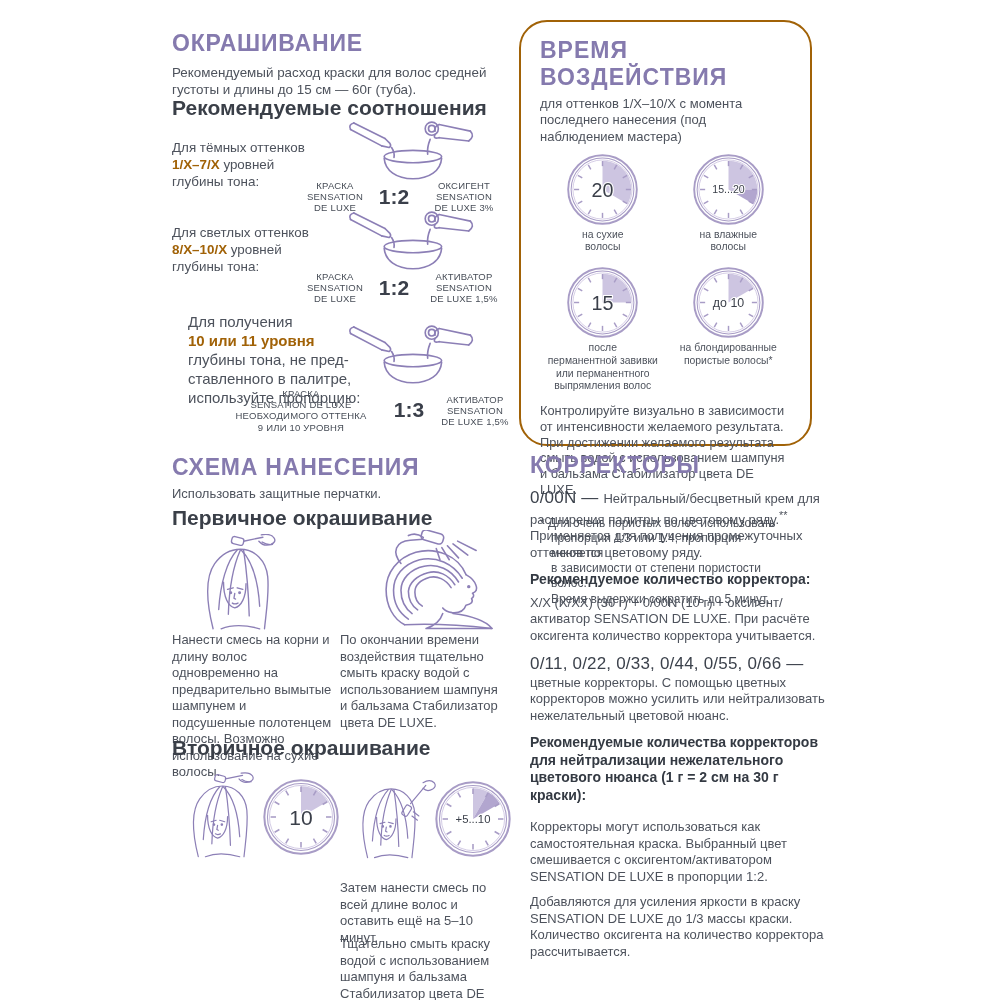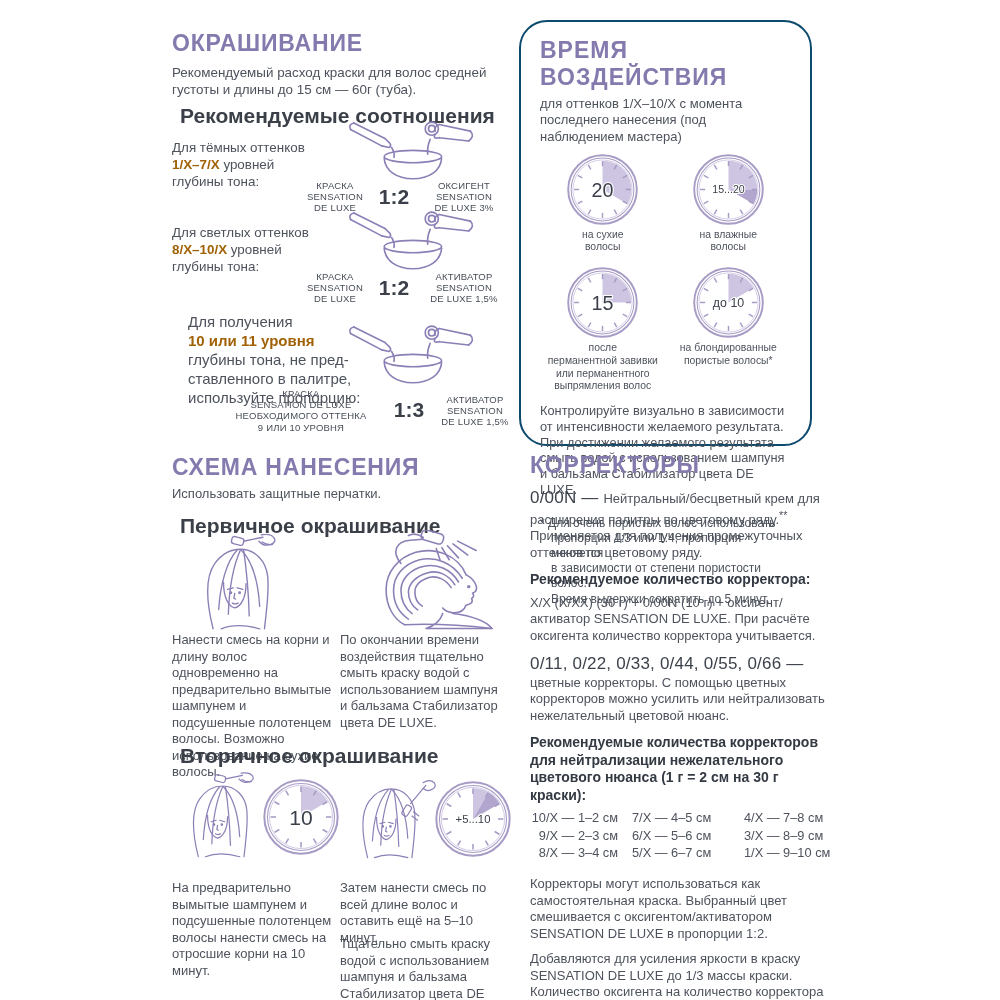--- a/index.html
+++ b/index.html
@@ -1,29 +1,29 @@
 <!DOCTYPE html>
 <html><head>
 <meta charset="utf-8">
 <style>
   html,body{margin:0;padding:0;}
   body{width:1000px;height:1000px;background:#ffffff;font-family:"Liberation Sans",sans-serif;color:#4d525c;}
   #page{position:relative;width:1000px;height:1000px;background:#fff;overflow:hidden;}
   .abs{position:absolute;}
   .pre{white-space:pre-line;}
   .h1{font-size:23px;font-weight:bold;color:#857aae;letter-spacing:.8px;margin:0;}
-  .h2{font-size:21px;font-weight:bold;color:#3a3f48;margin:8px;}
+  .h2{font-size:21px;font-weight:bold;color:#3a3f48;margin:0;}
   .body-txt{font-size:13px;line-height:1.27;color:#4d525c;}
   .bold-run{font-weight:bold;color:#a16207;}
   .lbl{font-size:9.5px;line-height:1.18;text-align:center;color:#474d57;letter-spacing:.2px;}
   .ratio-num{font-size:21px;color:#3a3f4a;font-weight:600;text-align:center;}
   .labels-row{display:flex;align-items:center;}
   .labels-row .c1,.labels-row .c3{display:flex;justify-content:center;}
   
-  #timebox{left:519px;top:20px;width:293px;height:426px;border:2px solid #0c4a6e;border-radius:28px;box-sizing:border-box;padding:15px 19px 0 19px;}
+  #timebox{left:519px;top:20px;width:293px;height:426px;border:2px solid #a16207;border-radius:28px;box-sizing:border-box;padding:15px 19px 0 19px;}
   #timebox .sub{font-size:13px;line-height:1.25;margin-top:5px;}
   .clock-grid{display:flex;flex-wrap:wrap;margin-top:8px;}
   .clock-cell{width:50%;display:flex;flex-direction:column;align-items:center;box-sizing:border-box;}
   .clock{width:73px;height:73px;}
   .clock-sm{width:78px;height:78px;}
   .clock-caption{font-size:10.4px;line-height:1.22;text-align:center;color:#4d525c;margin-top:3px;}
   .tb-note{font-size:12.8px;line-height:1.24;margin-top:10px;}
   .tb-foot{font-size:12px;line-height:1.26;margin-top:18px;padding-left:11px;text-indent:-11px;}
   
   #corr{left:530px;top:452px;width:303px;}
@@ -394,40 +394,28 @@
         <line x1="66.00" y1="77.71" x2="69.50" y2="83.77" stroke="#a89cc6" stroke-width="2"></line>
         <line x1="50.00" y1="82.00" x2="50.00" y2="89.00" stroke="#a89cc6" stroke-width="2"></line>
         <line x1="34.00" y1="77.71" x2="30.50" y2="83.77" stroke="#a89cc6" stroke-width="2"></line>
         <line x1="22.29" y1="66.00" x2="16.23" y2="69.50" stroke="#a89cc6" stroke-width="2"></line>
         <line x1="18.00" y1="50.00" x2="11.00" y2="50.00" stroke="#a89cc6" stroke-width="2"></line>
         <line x1="22.29" y1="34.00" x2="16.23" y2="30.50" stroke="#a89cc6" stroke-width="2"></line>
         <line x1="34.00" y1="22.29" x2="30.50" y2="16.23" stroke="#a89cc6" stroke-width="2"></line>
         <text x="50" y="50" dy="0.36em" text-anchor="middle" font-size="14.5" fill="#3a3f49" style="paint-order:stroke;stroke:#ffffff;stroke-width:3px;font-family:'Liberation Sans',sans-serif;">+5...10</text>
       </svg></div>
 
-  <div class="abs body-txt" style="left:172px;top:880px;width:160px;">На предварительно вымытые шампунем и подсушенные полотенцем волосы нанести смесь на отросшие корни на 10 минут.</div>
   <div class="abs body-txt" style="left:340px;top:880px;width:172px;">Затем нанести смесь по всей длине волос и оставить ещё на 5–10 минут.</div>
   <div class="abs body-txt" style="left:340px;top:936px;width:172px;">Тщательно смыть краску водой с использованием шампуня и бальзама Стабилизатор цвета DE LUXE.</div>
 
   <div class="abs" id="corr">
     <h1 class="h1">КОРРЕКТОРЫ</h1>
     <div class="body-txt corr-p" style="margin-top:8px;"><span class="lead">0/00N — </span><span>Нейтральный/бесцветный крем для расширения палитры по цветовому ряду.</span><sup>**</sup><span> Применяется для получения промежуточных оттенков по цветовому ряду.</span></div>
     <div class="subhead">Рекомендуемое количество корректора:</div>
     <div class="body-txt corr-p">X/X (X/XX) (30 г) + 0/00N (10 г) + оксигент/активатор SENSATION DE LUXE. При расчёте оксигента количество корректора учитывается.</div>
     <div class="body-txt corr-p" style="margin-top:9px;"><span class="lead">0/11, 0/22, 0/33, 0/44, 0/55, 0/66 — </span><span>цветные корректоры. С помощью цветных корректоров можно усилить или нейтрализовать нежелательный цветовой нюанс.</span></div>
     <div class="subhead">Рекомендуемые количества корректоров для нейтрализации нежелательного цветового нюанса (1 г = 2 см на 30 г краски):</div>
-    <div class="corr-table">
-      <div class="t1">10/X — 1–2 см</div>
-      <div class="t2">7/X — 4–5 см</div>
-      <div class="t3">4/X — 7–8 см</div>
-      <div class="t1">9/X — 2–3 см</div>
-      <div class="t2">6/X — 5–6 см</div>
-      <div class="t3">3/X — 8–9 см</div>
-      <div class="t1">8/X — 3–4 см</div>
-      <div class="t2">5/X — 6–7 см</div>
-      <div class="t3">1/X — 9–10 см</div>
-    </div>
     <div class="body-txt corr-p" style="margin-top:15px;">Корректоры могут использоваться как самостоятельная краска. Выбранный цвет смешивается с оксигентом/активатором SENSATION DE LUXE в пропорции 1:2.</div>
     <div class="body-txt corr-p" style="margin-top:9px;">Добавляются для усиления яркости в краску SENSATION DE LUXE до 1/3 массы краски. Количество оксигента на количество корректора рассчитывается.</div>
 
   </div>
 
 </div>
 
 </body></html>

